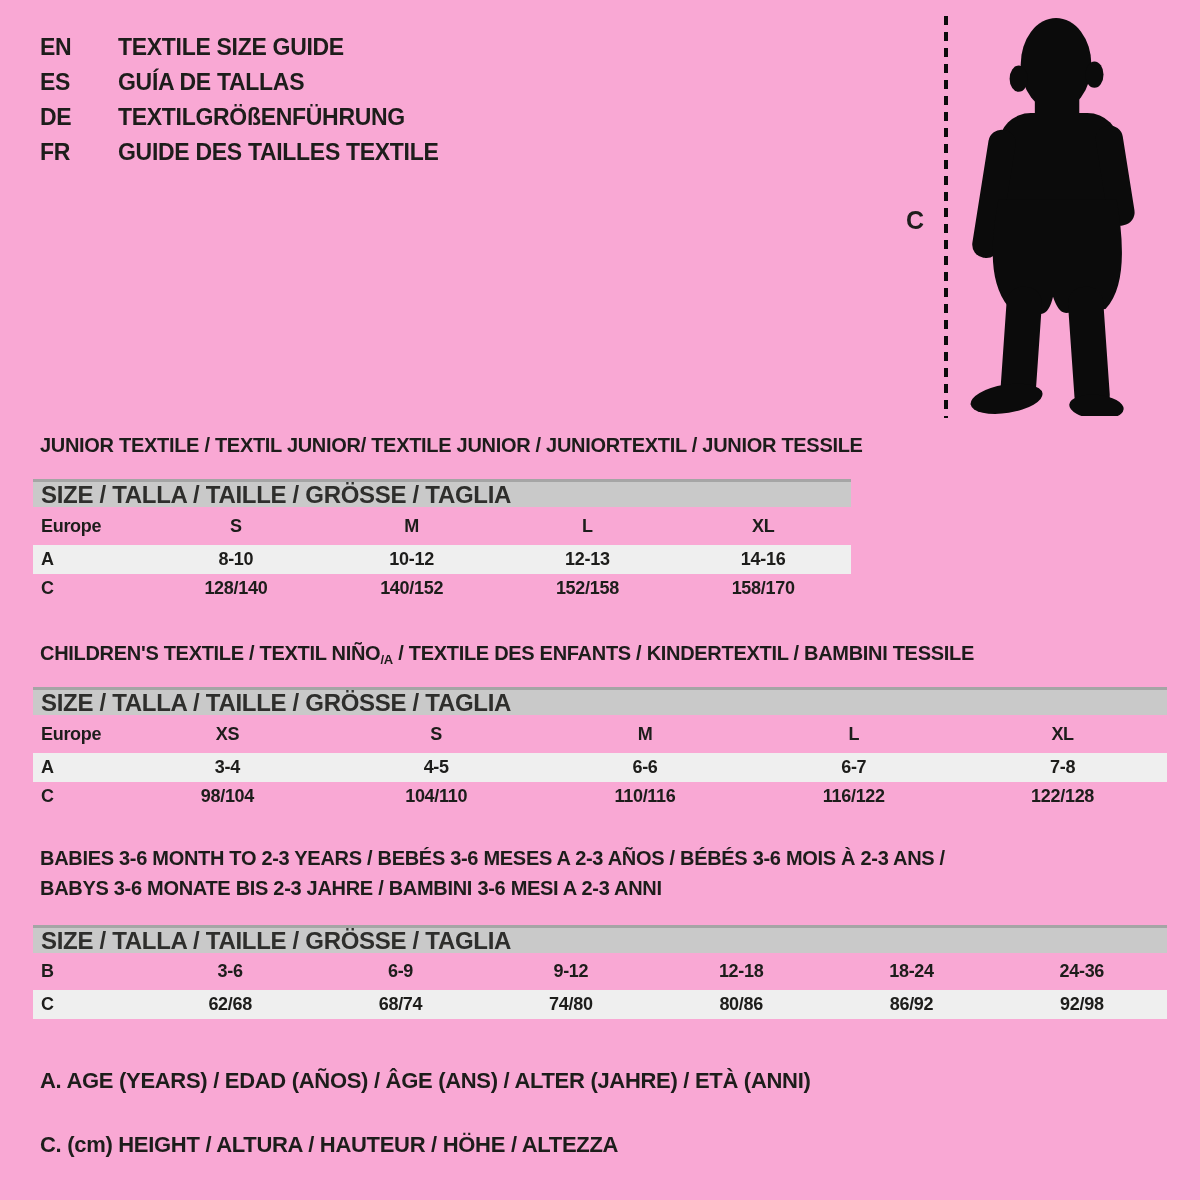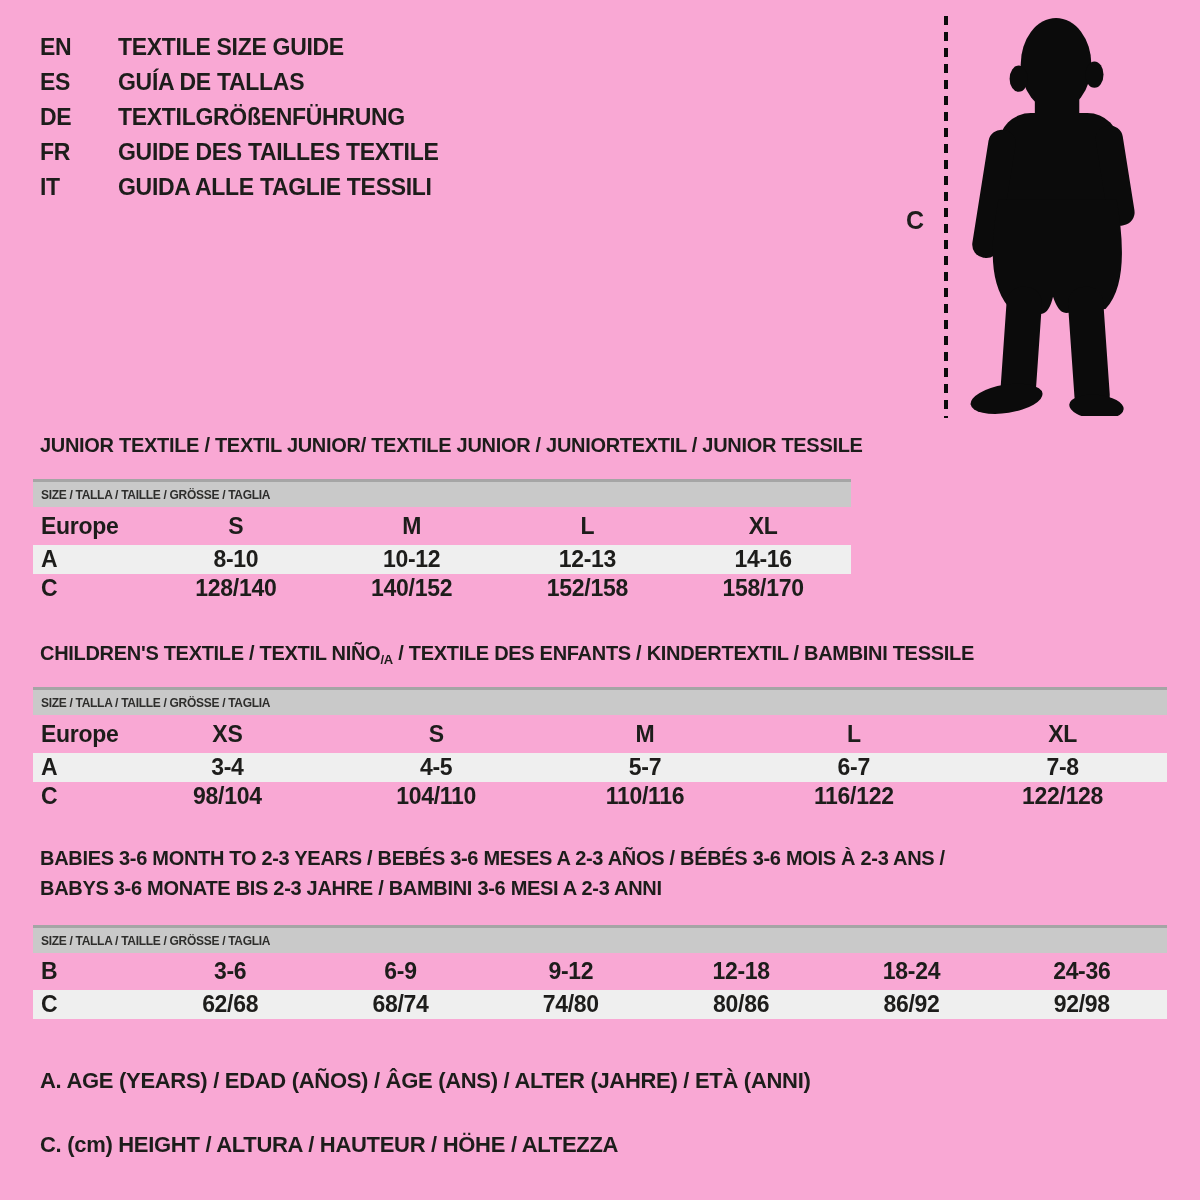--- a/index.html
+++ b/index.html
@@ -27,24 +27,24 @@
   .baby-svg { position:absolute; left:962px; top:12px; width:178px; height:404px; }
 
   
   .sec-title { position:absolute; left:40px; font-size:20px; white-space:nowrap; }
   .sec-title .sub { font-size:13px; vertical-align:-4px; letter-spacing:-0.2px; }
 
   
   .sgtable { position:absolute; }
   .size-bar {
     height:28px; background:#c9c9c9; border-top:3px solid #a5a5a5;
-    font-size:12px; color:#2e2e2c; padding-left:8px; display:flex; align-items:center;
+    font-size:24px; color:#2e2e2c; padding-left:8px; display:flex; align-items:center;
     white-space:nowrap;
   }
-  .trow { display:flex; align-items:center; font-size:23px; }
+  .trow { display:flex; align-items:center; font-size:18px;justify-content:center; }
   .trow.h38 { height:38px; }
   .trow.h37 { height:37px; }
   .trow.h29 { height:29px; }
   .trow.alt { background:#efefef; }
   .tcell { flex:1; text-align:center; white-space:nowrap; }
   .tcell.lab { flex:0 0 auto; text-align:left; padding-left:8px; }
   .jun .tcell.lab { width:115px; }
   .chi .tcell.lab { width:90px; }
   .bab .tcell.lab { width:112px; }
 
@@ -65,24 +65,20 @@
       <span class="lang-code">ES</span>
       <span class="lang-label">GUÍA DE TALLAS</span>
     </div>
     <div class="lang-row">
       <span class="lang-code">DE</span>
       <span class="lang-label">TEXTILGRÖßENFÜHRUNG</span>
     </div>
     <div class="lang-row">
       <span class="lang-code">FR</span>
       <span class="lang-label">GUIDE DES TAILLES TEXTILE</span>
-    </div>
-    <div class="lang-row">
-      <span class="lang-code">IT</span>
-      <span class="lang-label">GUIDA ALLE TAGLIE TESSILI</span>
     </div>
   </div>
 
   <span class="c-label">C</span>
   <div class="dash-line"></div>
   <svg class="baby-svg" viewBox="0 0 176 400" xmlns="http://www.w3.org/2000/svg">
     <g fill="#0b0b0b">
       <ellipse cx="93" cy="52" rx="35" ry="46"></ellipse>
       <ellipse cx="56" cy="66" rx="9" ry="13"></ellipse>
       <ellipse cx="131" cy="62" rx="9" ry="13"></ellipse>
@@ -132,21 +128,21 @@
       <div class="tcell">XS</div>
       <div class="tcell">S</div>
       <div class="tcell">M</div>
       <div class="tcell">L</div>
       <div class="tcell">XL</div>
     </div>
     <div class="trow h29 alt">
       <div class="tcell lab">A</div>
       <div class="tcell">3-4</div>
       <div class="tcell">4-5</div>
-      <div class="tcell">5-7</div>
+      <div class="tcell">6-6</div>
       <div class="tcell">6-7</div>
       <div class="tcell">7-8</div>
     </div>
     <div class="trow h29">
       <div class="tcell lab">C</div>
       <div class="tcell">98/104</div>
       <div class="tcell">104/110</div>
       <div class="tcell">110/116</div>
       <div class="tcell">116/122</div>
       <div class="tcell">122/128</div>

